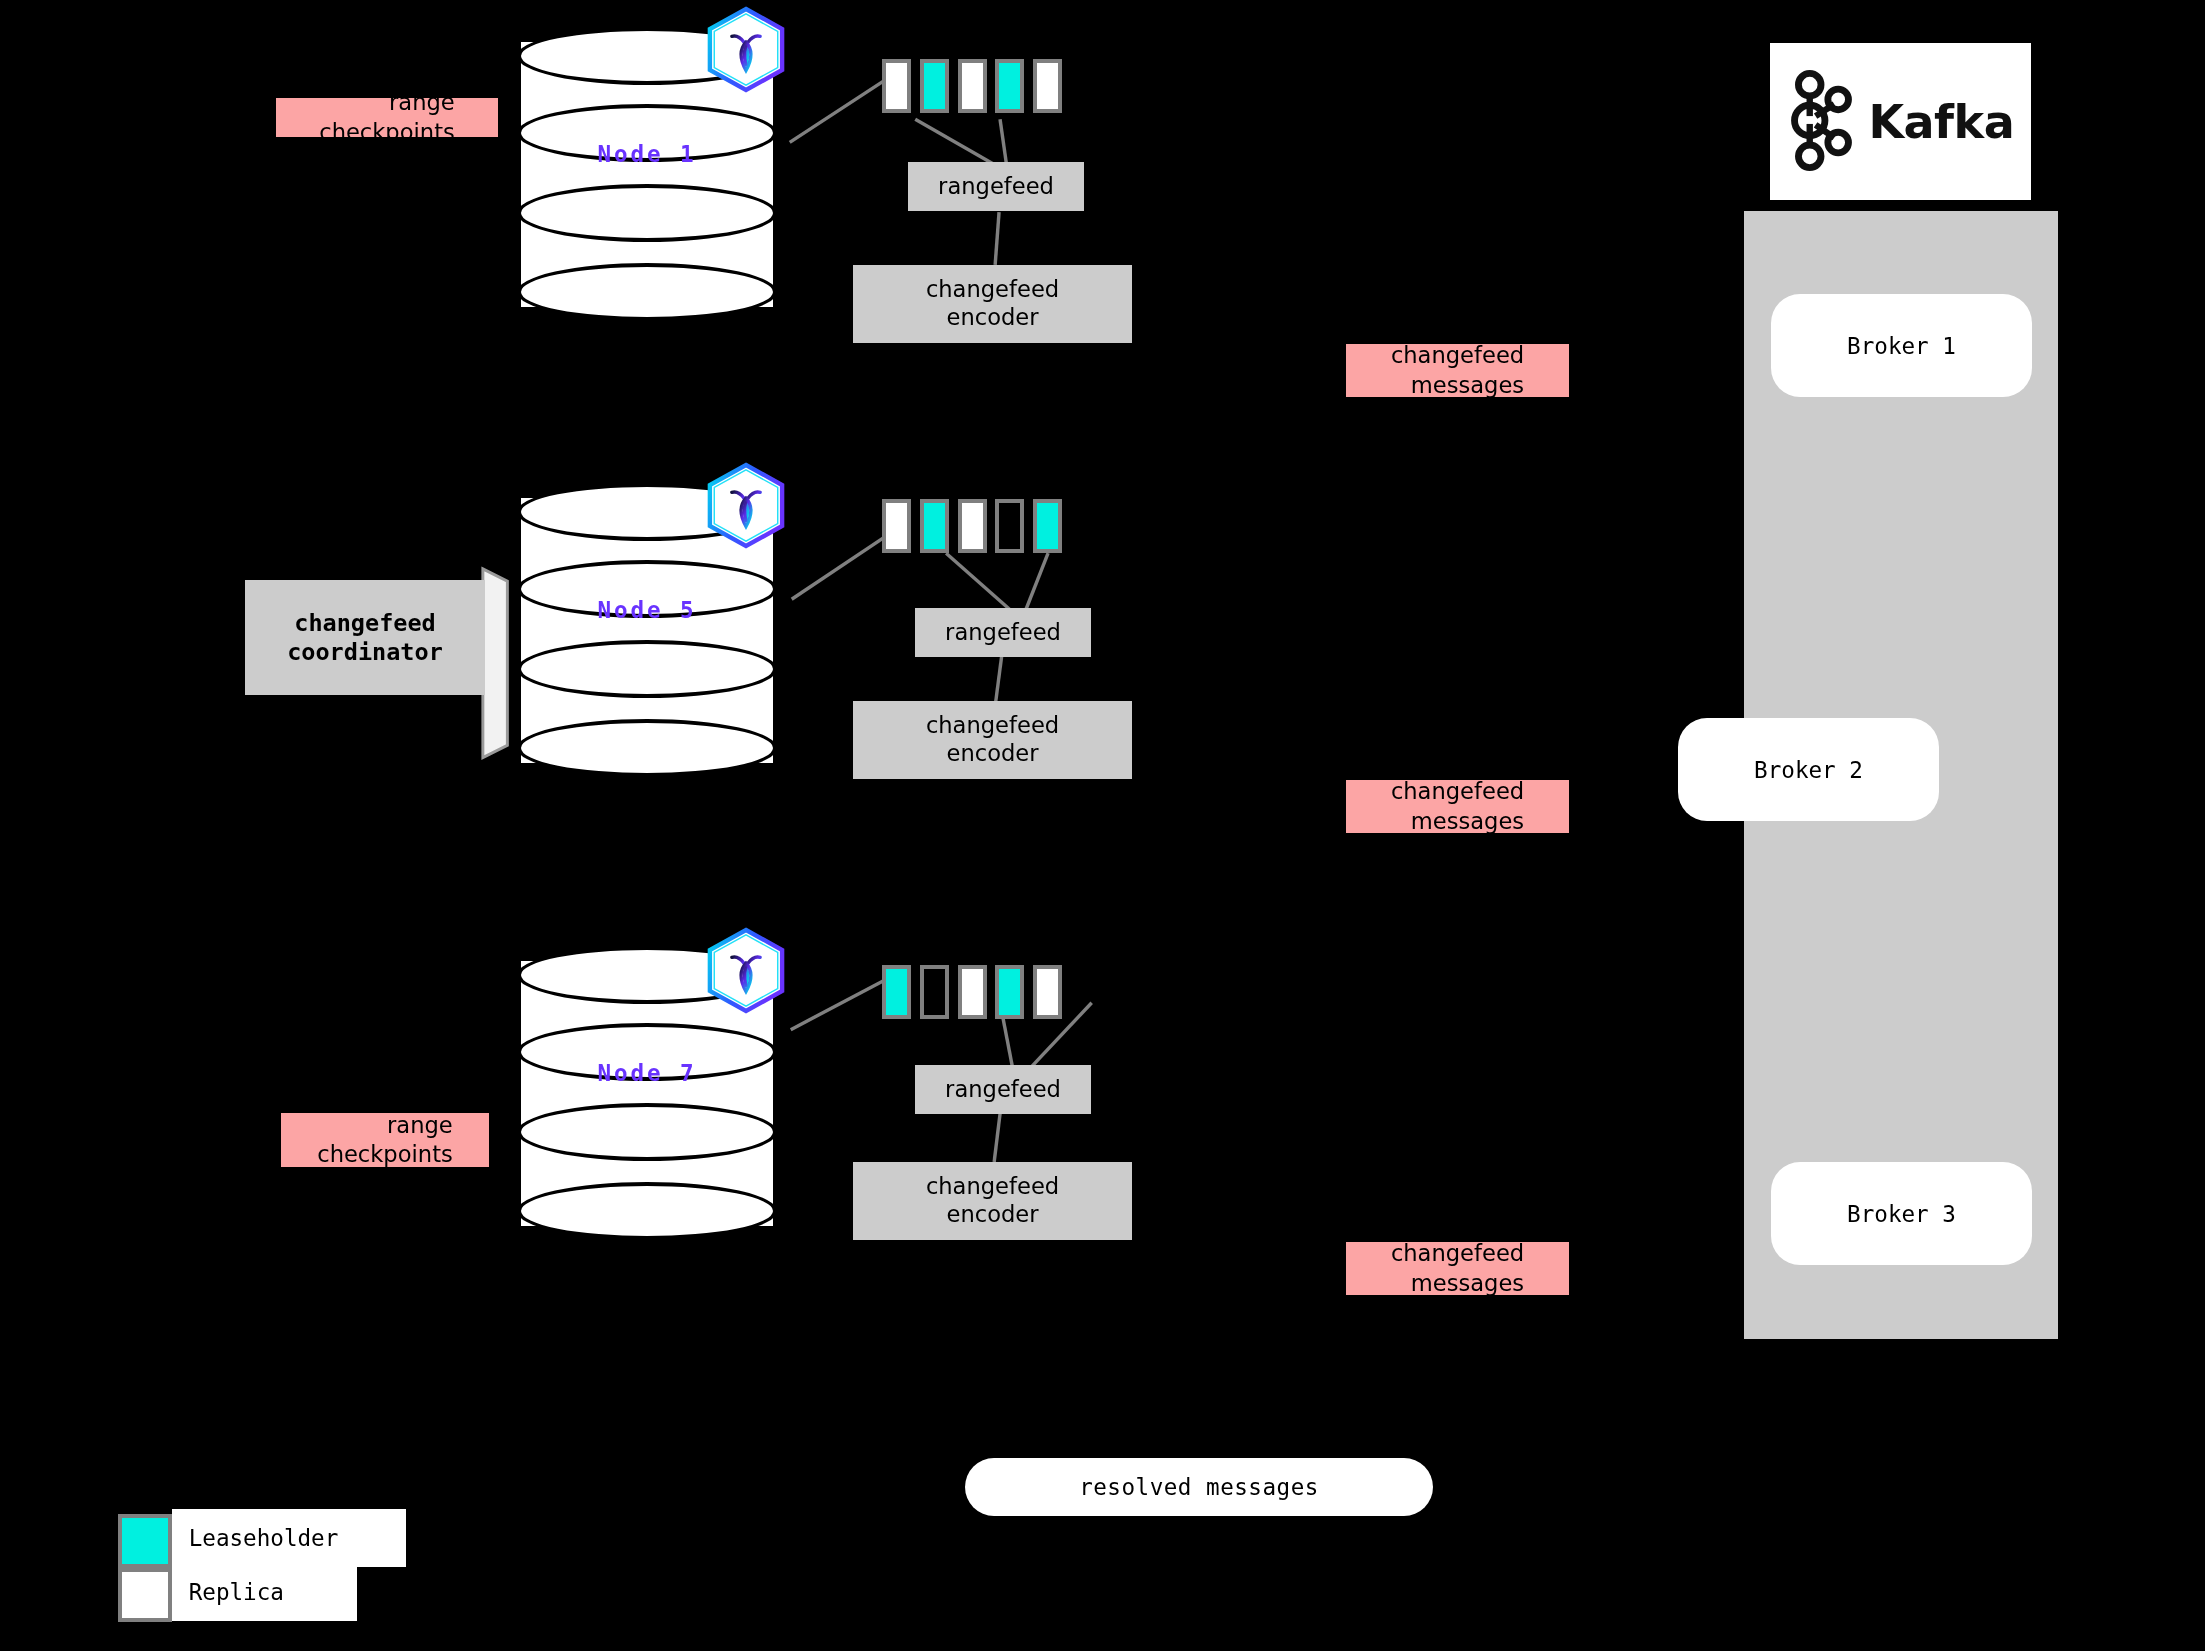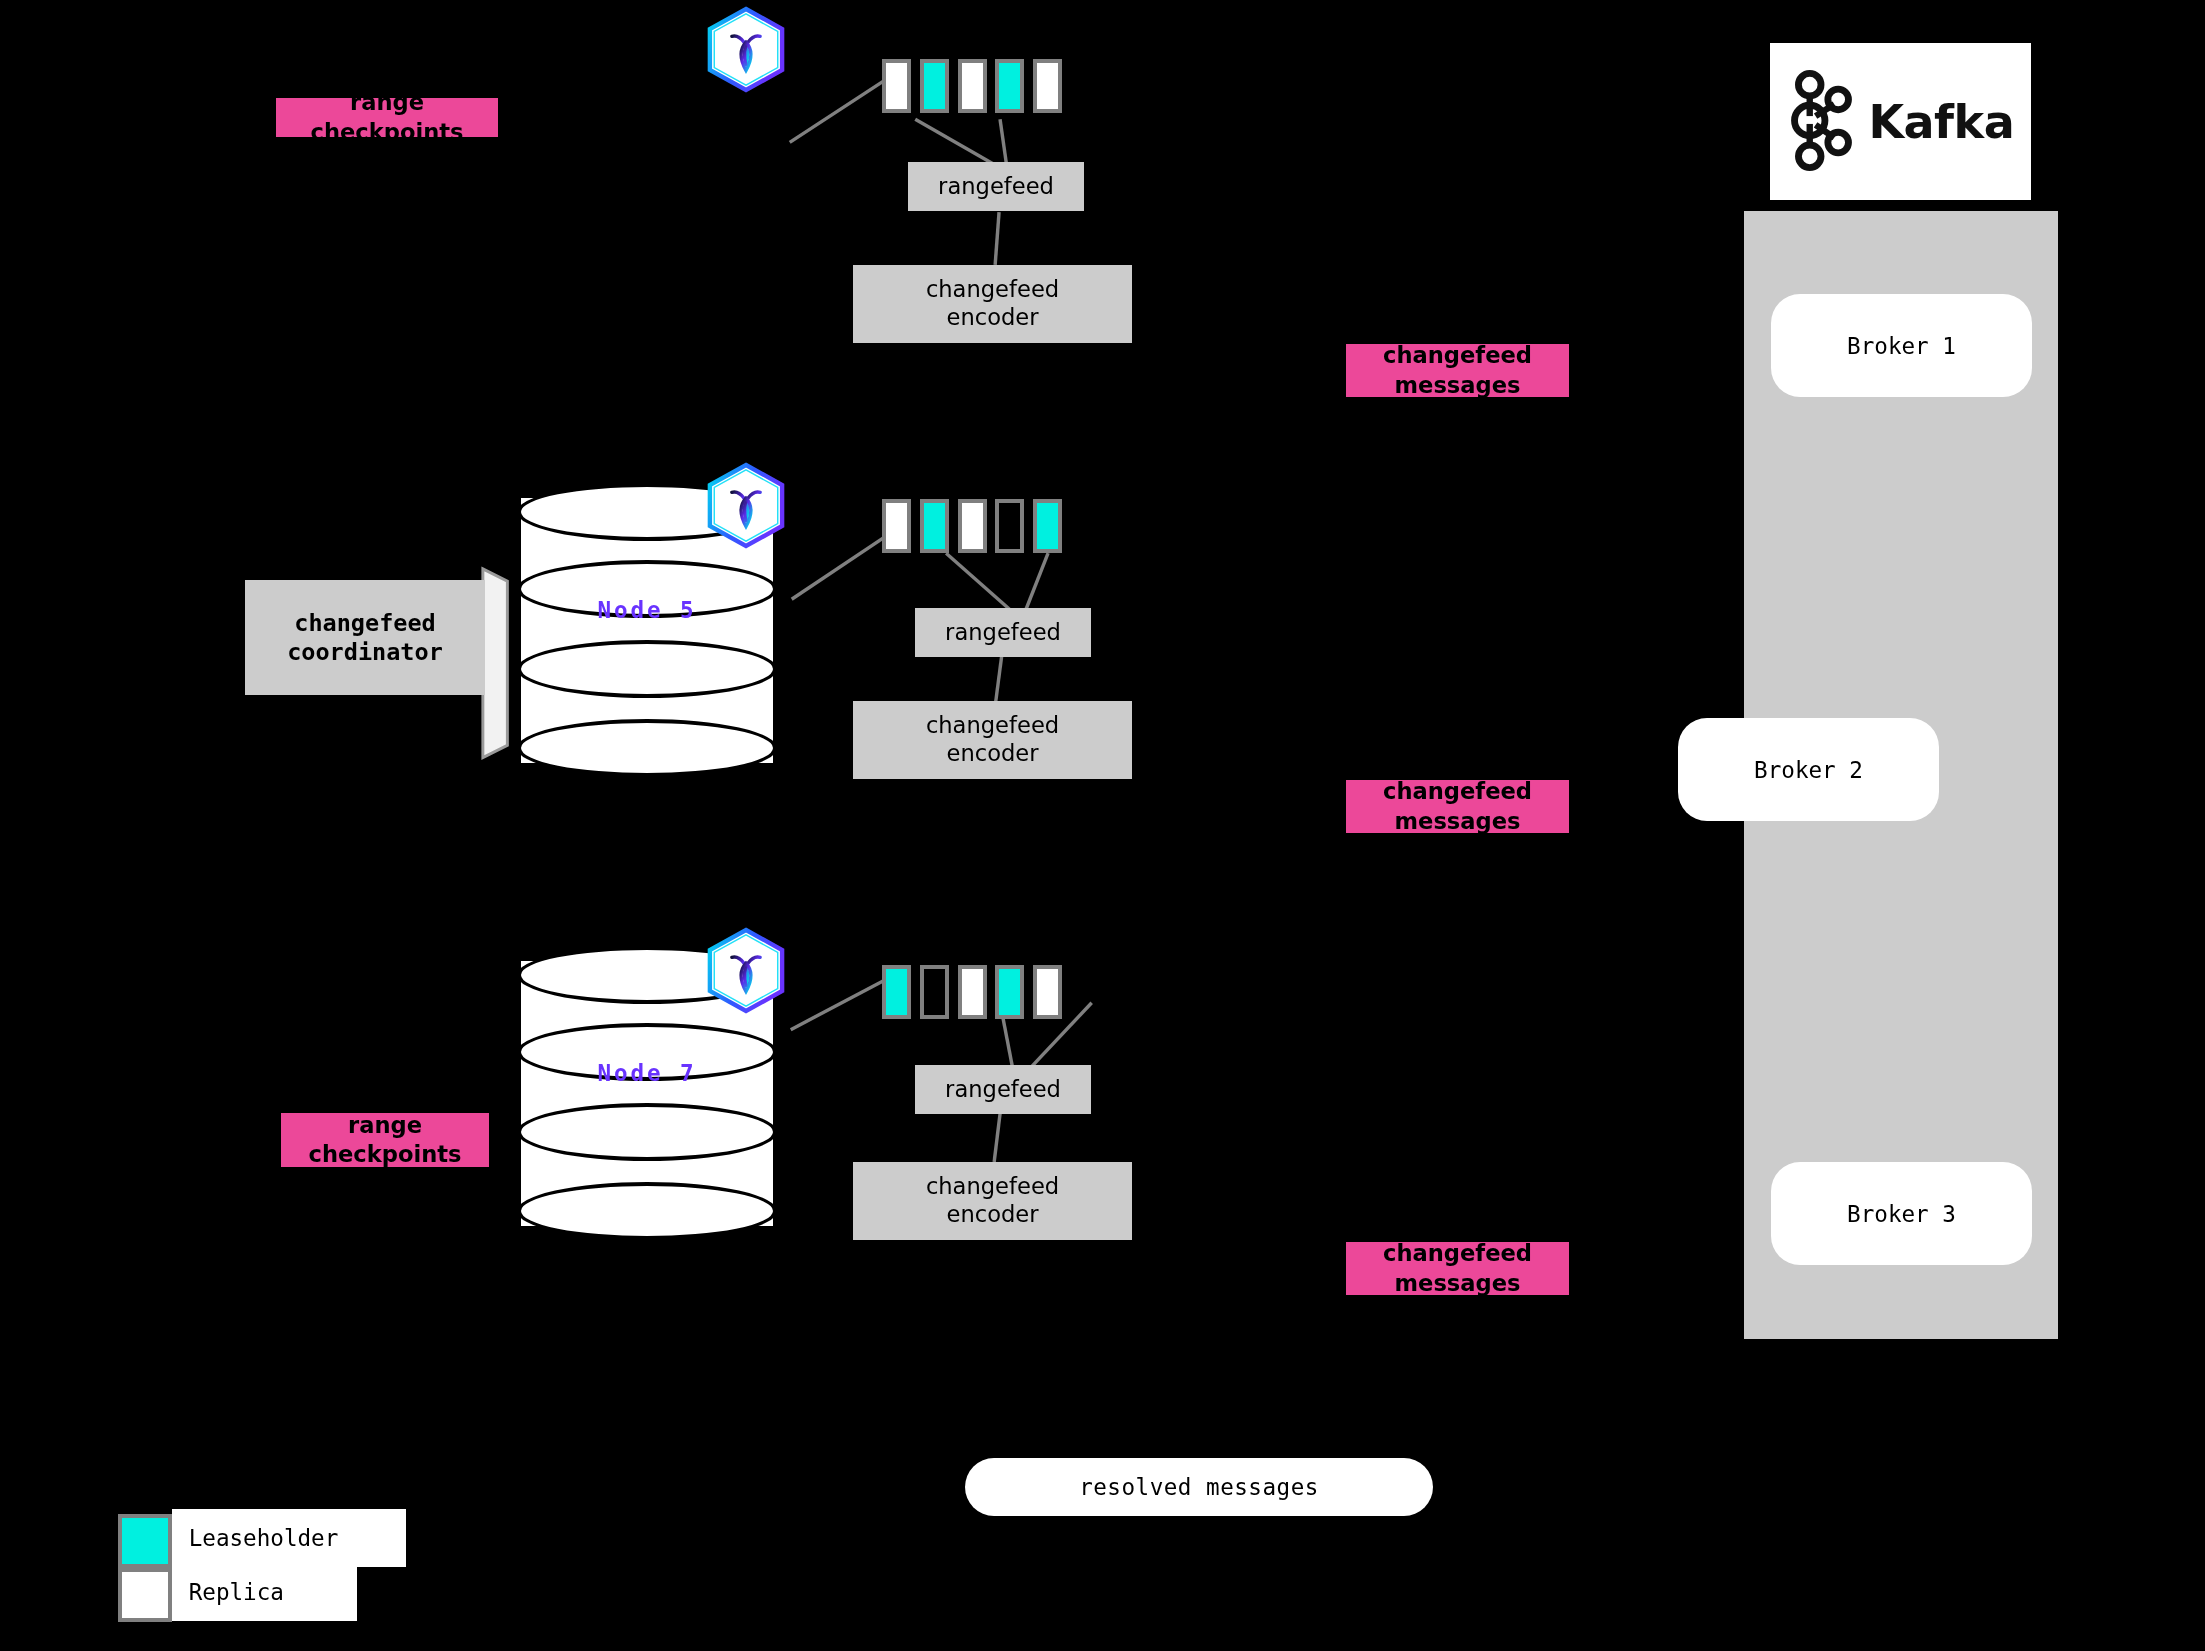--- a/index.html
+++ b/index.html
@@ -48,24 +48,24 @@
   .greybox{
     position:absolute;background:#CCCCCC;color:#000;
     display:flex;align-items:center;justify-content:center;text-align:center;
     font-family:"DejaVu Sans","Liberation Sans",sans-serif;
     line-height:1.22;box-sizing:border-box;
   }
   .greybox.bold{font-weight:bold;font-family:"DejaVu Sans Mono","Liberation Mono",monospace;}
 
   
   .whitelabel{
-    position:absolute;background:#ec4899;color:#000;
-    display:flex;align-items:center;justify-content:center;text-align:center;
+    position:absolute;background:#fca5a5;color:#000;
+    display:flex;align-items:center;justify-content:center;text-align:right;
     font-family:"DejaVu Sans","Liberation Sans",sans-serif;
-    line-height:1.30;box-sizing:border-box;overflow:visible;white-space:pre-line;font-weight:bold;
+    line-height:1.30;box-sizing:border-box;overflow:visible;white-space:pre-line;
   }
 
   
   .kafka-panel{position:absolute;background:#CCCCCC;}
   .kafka-logo{
     position:absolute;background:#fff;display:flex;align-items:center;
     justify-content:center;gap:12.7px;
   }
   .kafka-word{
     font-family:"DejaVu Sans","Liberation Sans",sans-serif;
@@ -136,20 +136,28 @@
     </g>
 
     <g>
       <polygon points="985,1160 1035,1185 1035,1520 985,1545" fill="#f2f2f2" stroke="#9a9a9a" stroke-width="6"></polygon>
       <polygon points="985,1160 1035,1185 1035,1520 985,1545" fill="#ffffff" opacity="0.0"></polygon>
     </g>
 
     <polygon points="4198,678 4198,716 4160,697" fill="#000"></polygon>
   </svg>
 
+  <div class="cyl" style="left:517px;top:27px;">
+    <div class="body"></div>
+    <div class="ell top"></div>
+    <div class="band" style="top:77px;"></div>
+    <div class="band" style="top:157px;"></div>
+    <div class="ell bot" style="top:236px;"></div>
+    <div class="nodelabel">Node 1</div>
+  </div>
   <div class="hexlogo" style="left:705px;top:5.9px;">
     <svg viewBox="0 0 168 178" width="82" height="87">
       <polygon points="84,6 158,47 158,131 84,172 10,131 10,47" fill="#ffffff" stroke="url(#hexgrad)" stroke-width="9"></polygon>
       <polygon points="84,16 149,52 149,126 84,162 19,126 19,52" fill="none" stroke="#24E0F7" stroke-width="3"></polygon>
       <g stroke="url(#roachgrad)" stroke-width="7" fill="none" stroke-linecap="round">
         <path d="M55 62 Q68 58 80 74 Q92 90 84 120"></path>
         <path d="M113 62 Q100 58 88 74 Q76 90 84 120"></path>
         <path d="M84 74 Q104 96 84 132 Q64 96 84 74 Z"></path>
         <line x1="84" y1="96" x2="84" y2="132"></line>
       </g>

